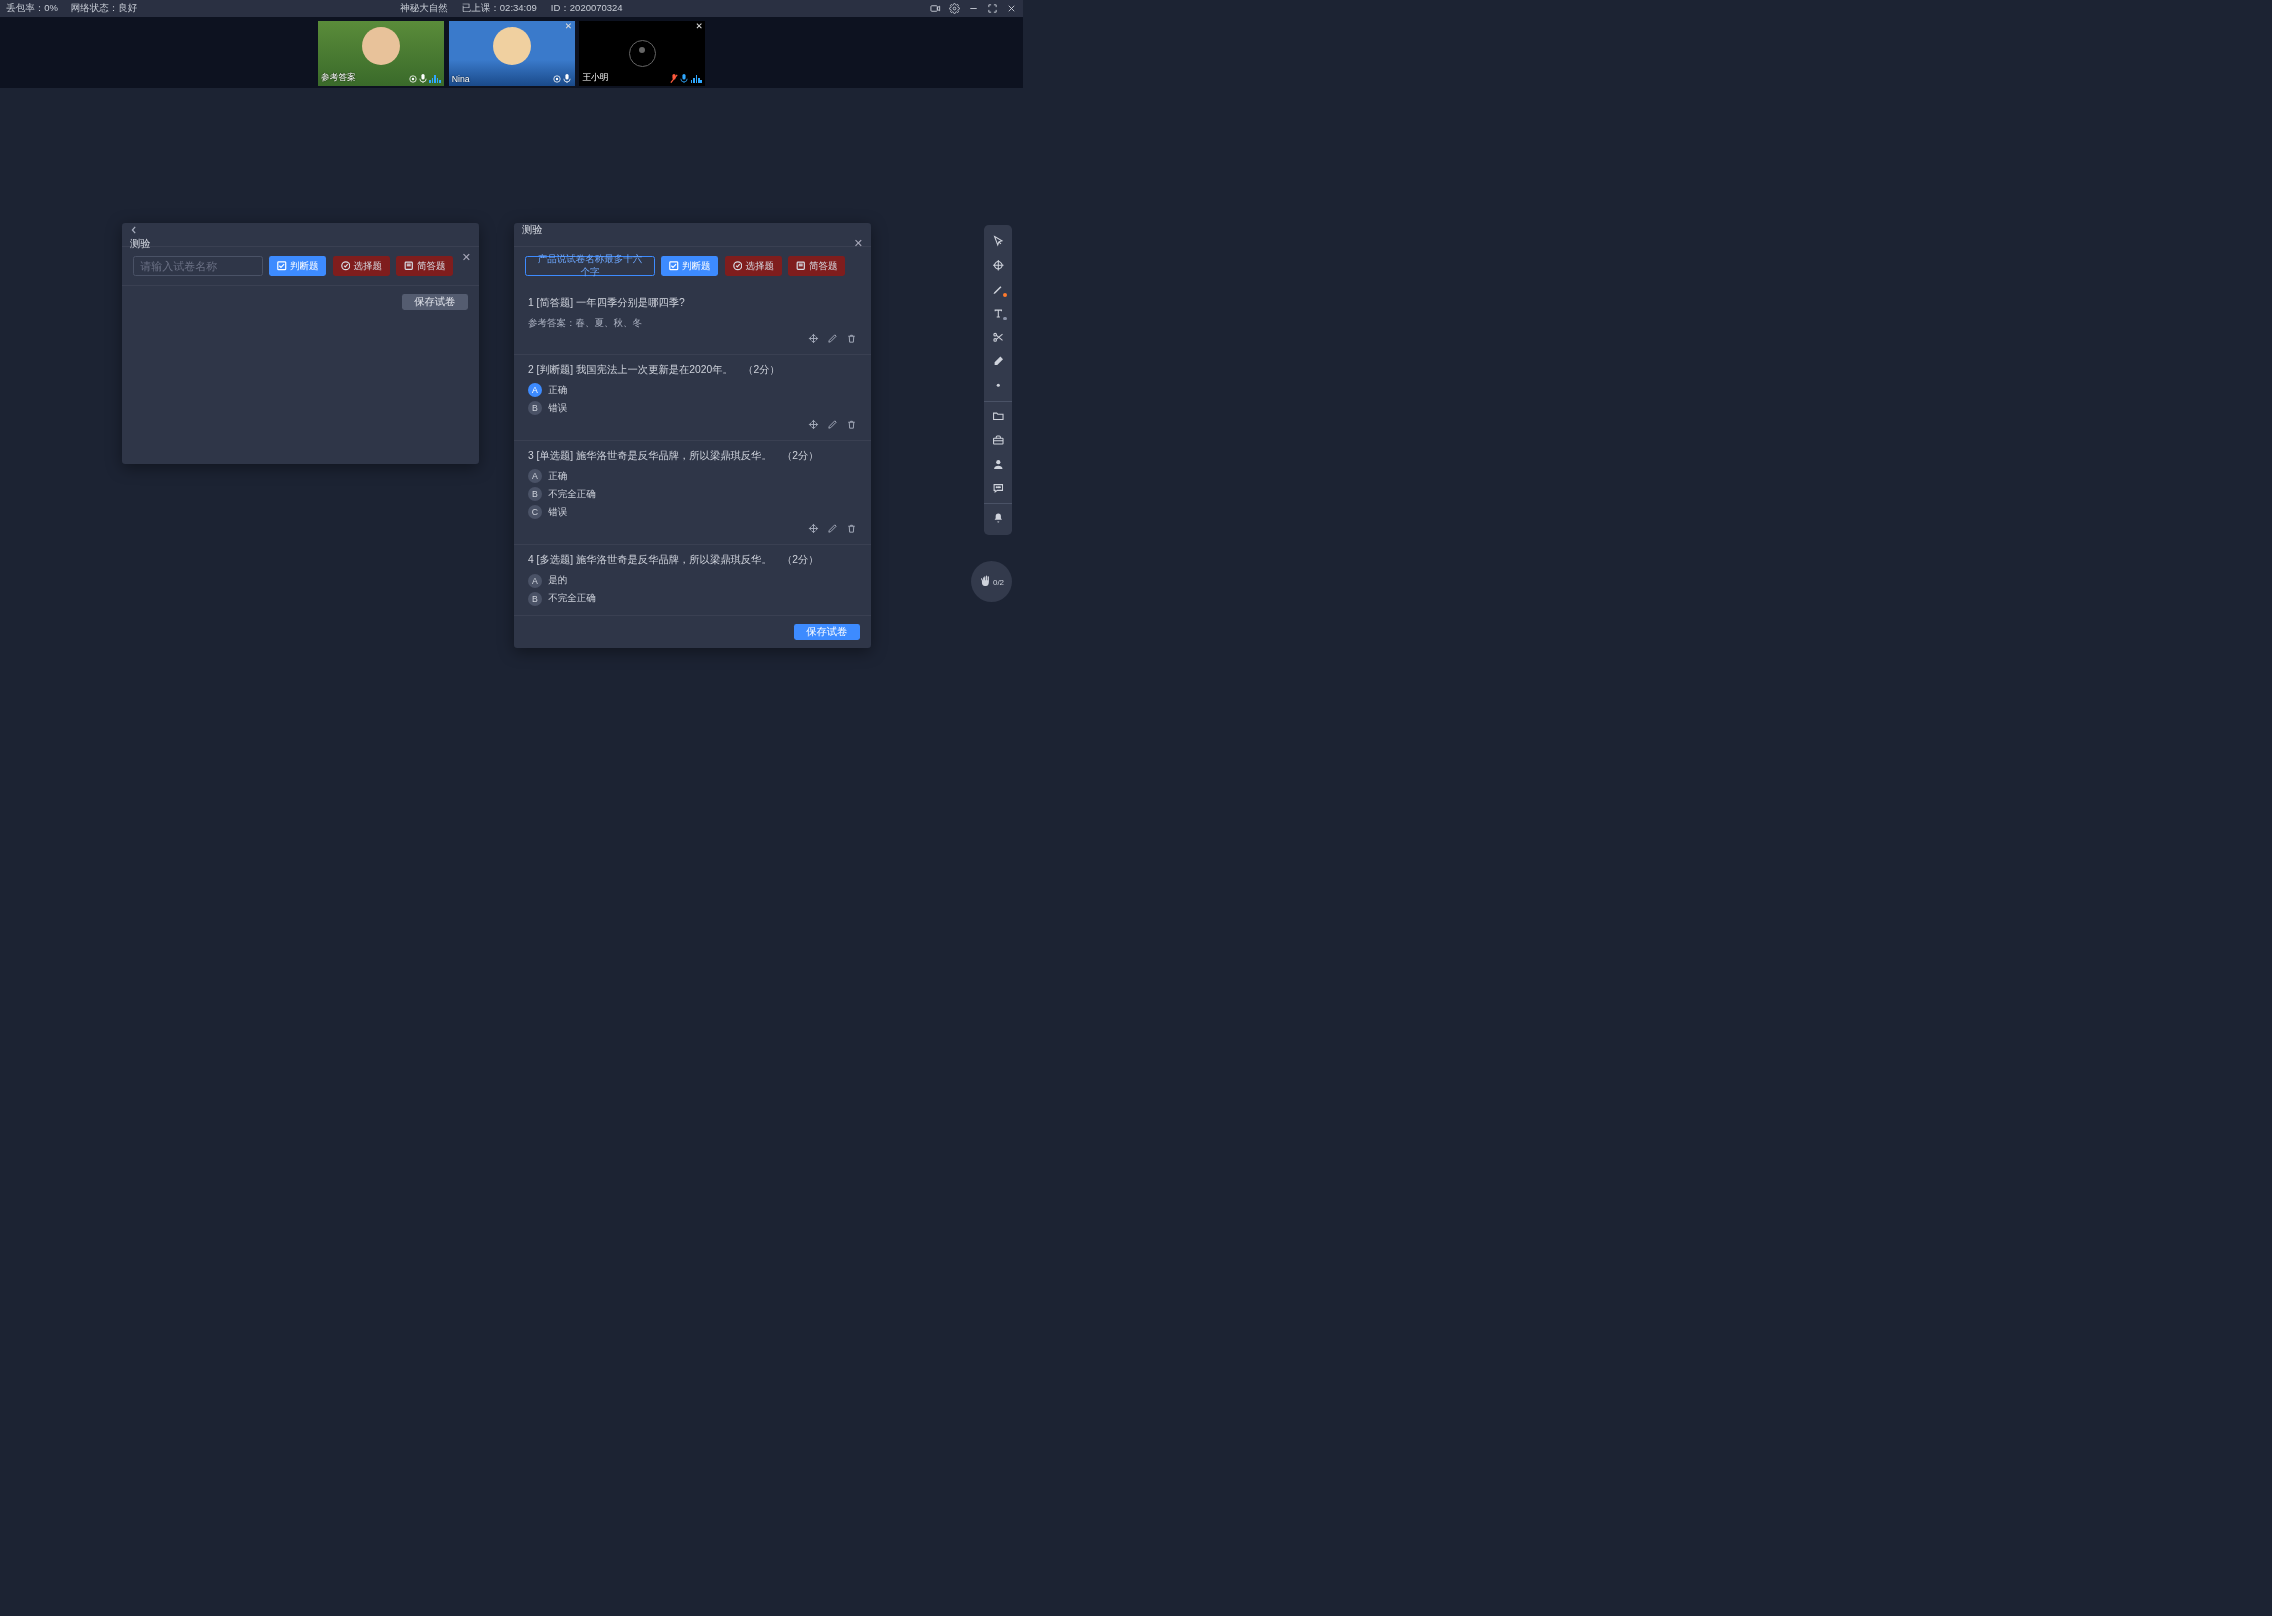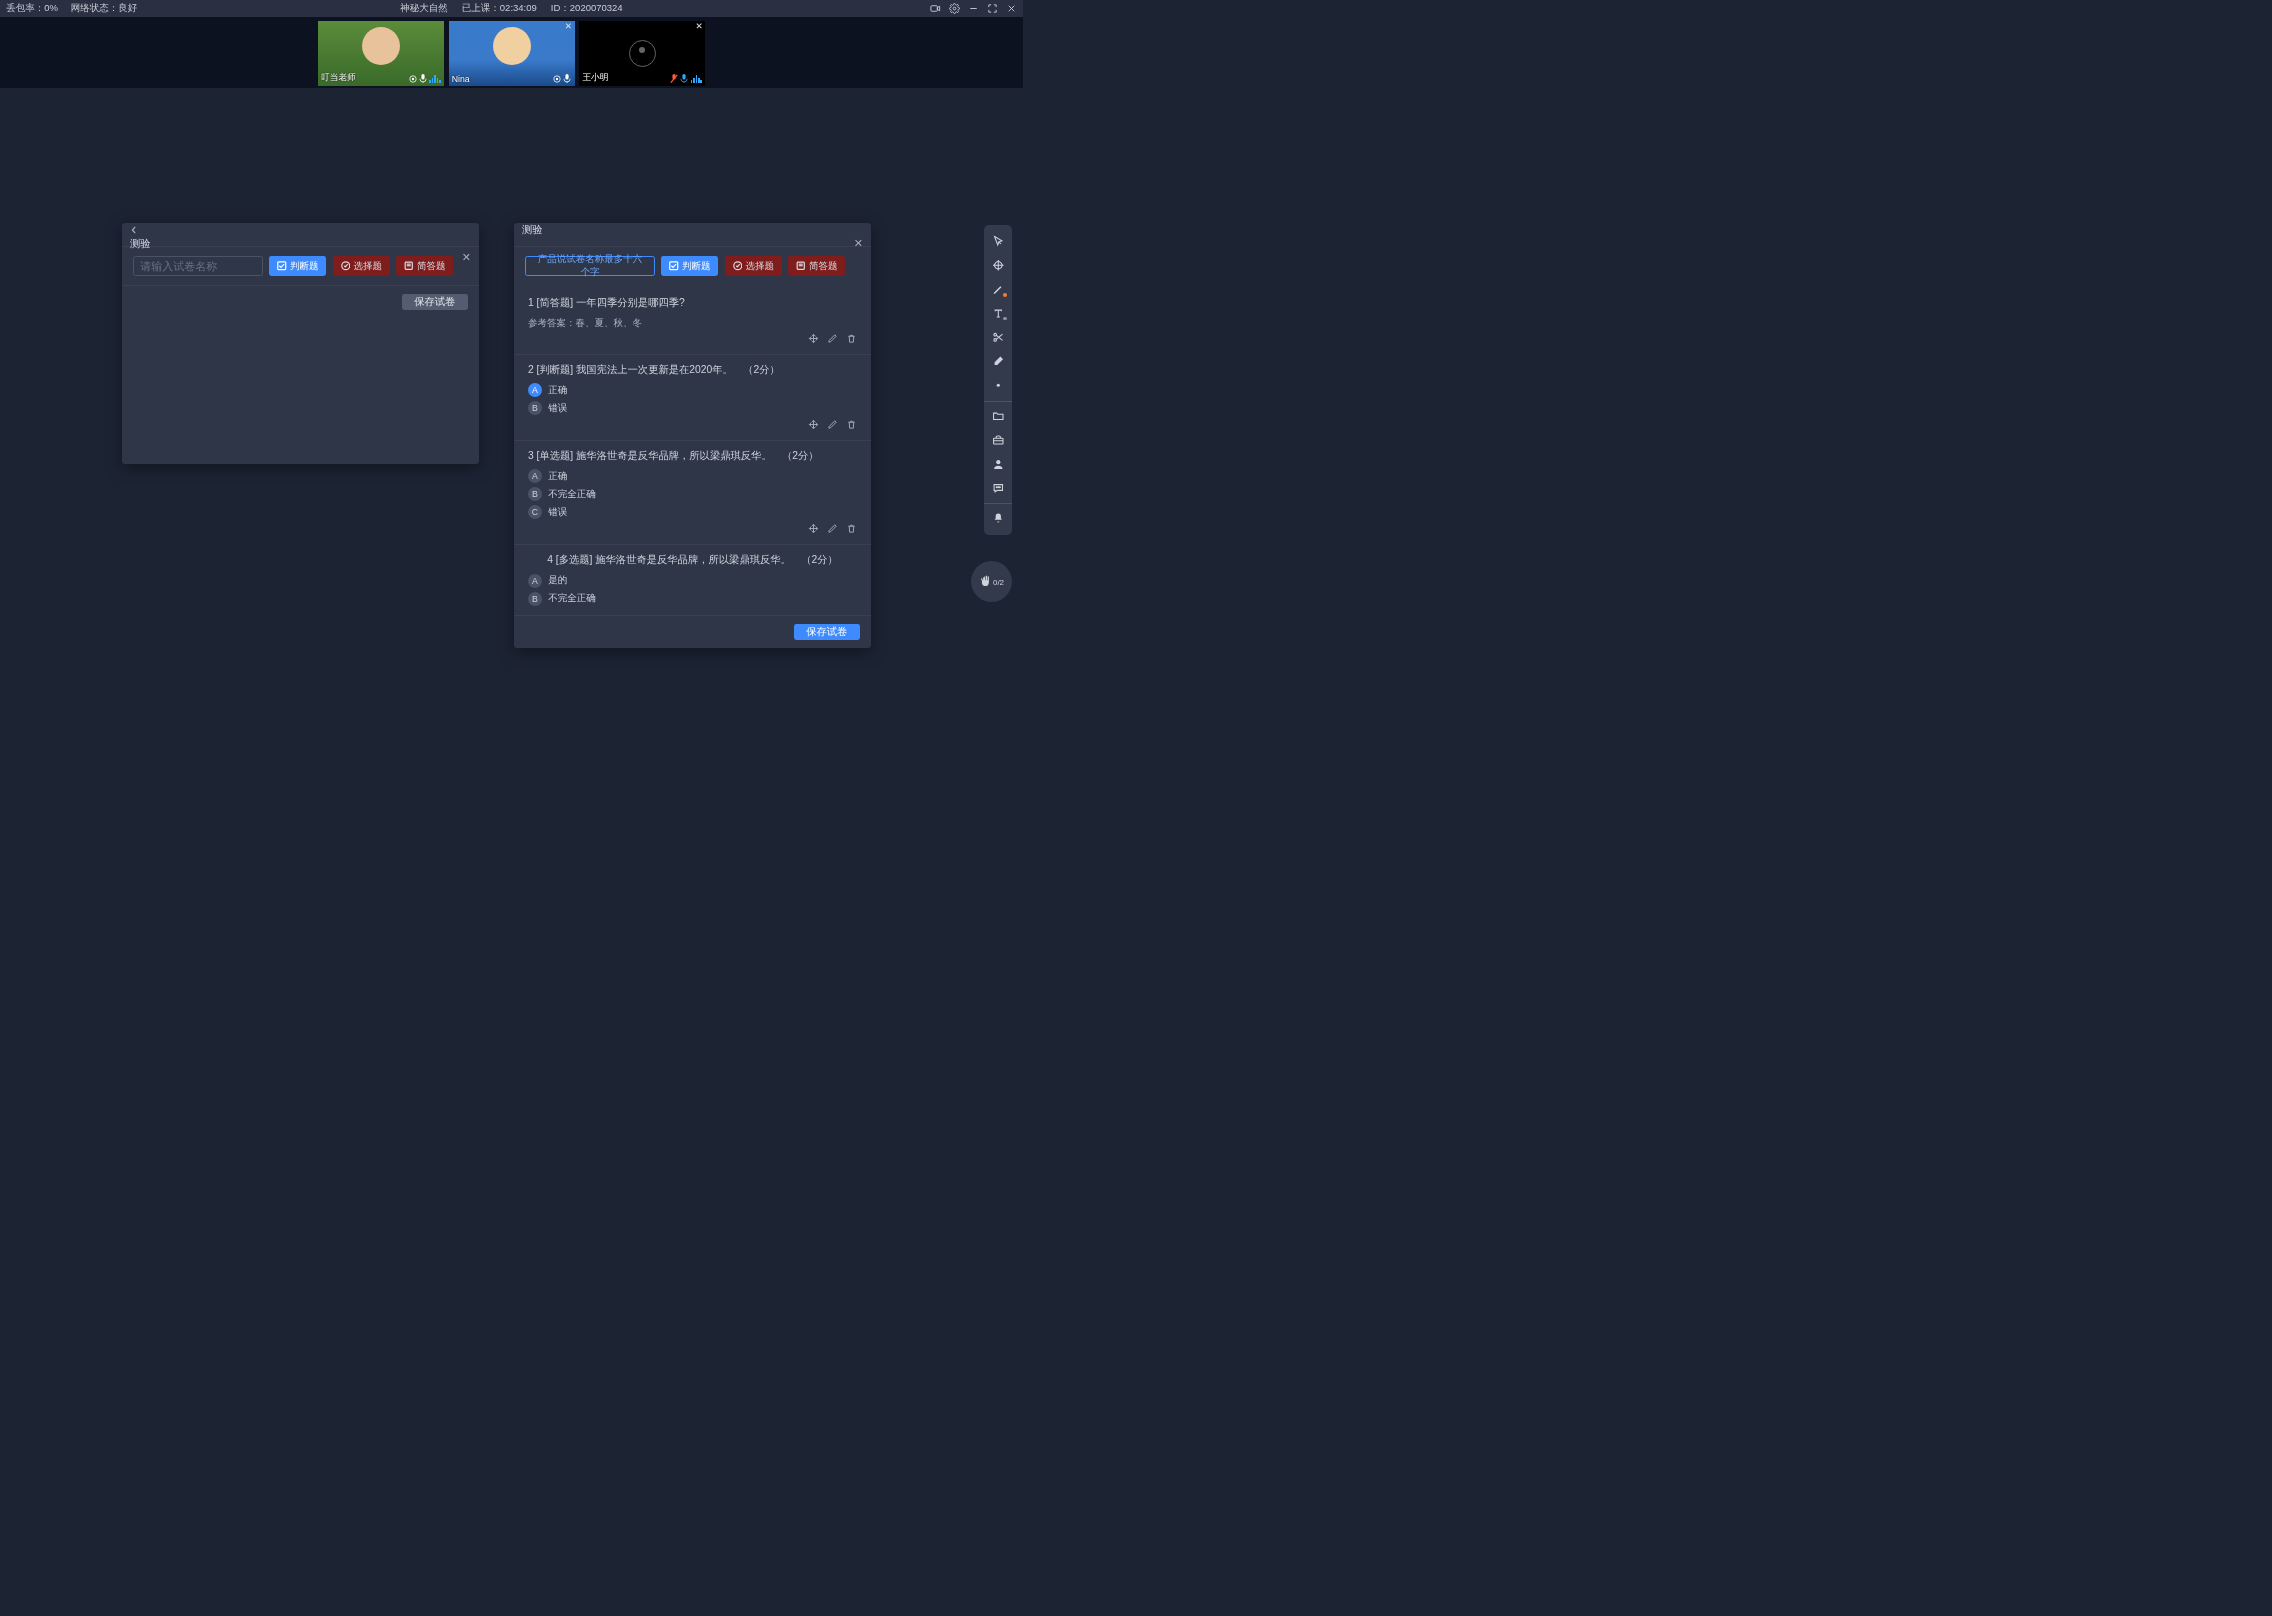--- a/index.html
+++ b/index.html
@@ -193,21 +193,21 @@
   position: relative;
 }
 .qlist::-webkit-scrollbar { width: 4.7px; }
 .qlist::-webkit-scrollbar-thumb { background:#4a5266; border-radius:2.4px; }
 
 .qitem {
   padding: 8px 14px 9.5px;
   border-bottom: 0.8px solid #3a4052;
   position: relative;
 }
-.qitem:last-child { border-bottom: none; text-align: center; }
+.qitem:last-child { border-bottom: none; }
 .qtitle { font-size: 10.3px; color:#cfd3dc; margin-bottom:6.3px; line-height:1.4; }
 .qans { font-size: 9.5px; color:#aab0c0; margin-bottom:3.2px; }
 .opt-row { display:flex; align-items:center; gap:6.3px; font-size:9.5px; color:#cfd3dc; margin:4px 0; }
 .opt-badge {
   width:14px; height:14px; border-radius:50%; background:#4a5266;
   display:flex; align-items:center; justify-content:center;
   font-size:8.7px; color:#cfd3dc;
 }
 .opt-badge.sel { background:#3d8bff; color:#fff; }
 .qactions {
@@ -289,21 +289,21 @@
     <svg viewBox="0 0 24 24" stroke="currentColor" stroke-width="2">
         <line x1="6" y1="6" x2="18" y2="18"></line>
         <line x1="18" y1="6" x2="6" y2="18"></line>
       </svg>
   </div>
 </div>
 
 <div class="videorow">
   <div class="tile grass">
     <div class="avatar-head"></div>
-    <span class="tile-name">叮当老师</span>
+    <span class="tile-name">参考答案</span>
     <div class="tile-icons">
       <svg width="8" height="8" viewBox="0 0 10 10">
           <circle cx="5" cy="5" r="4" fill="none" stroke="#fff" stroke-width="1"></circle>
           <circle cx="5" cy="5" r="1.5" fill="#fff"></circle>
         </svg>
       <svg width="8" height="9.5" viewBox="0 0 10 12" fill="#fff">
           <rect x="3" y="0" width="4" height="7" rx="2"></rect>
           <path d="M1 6a4 4 0 0 0 8 0M5 10v2" stroke="#fff" stroke-width="1" fill="none"></path>
         </svg>
       <div class="micbars">

